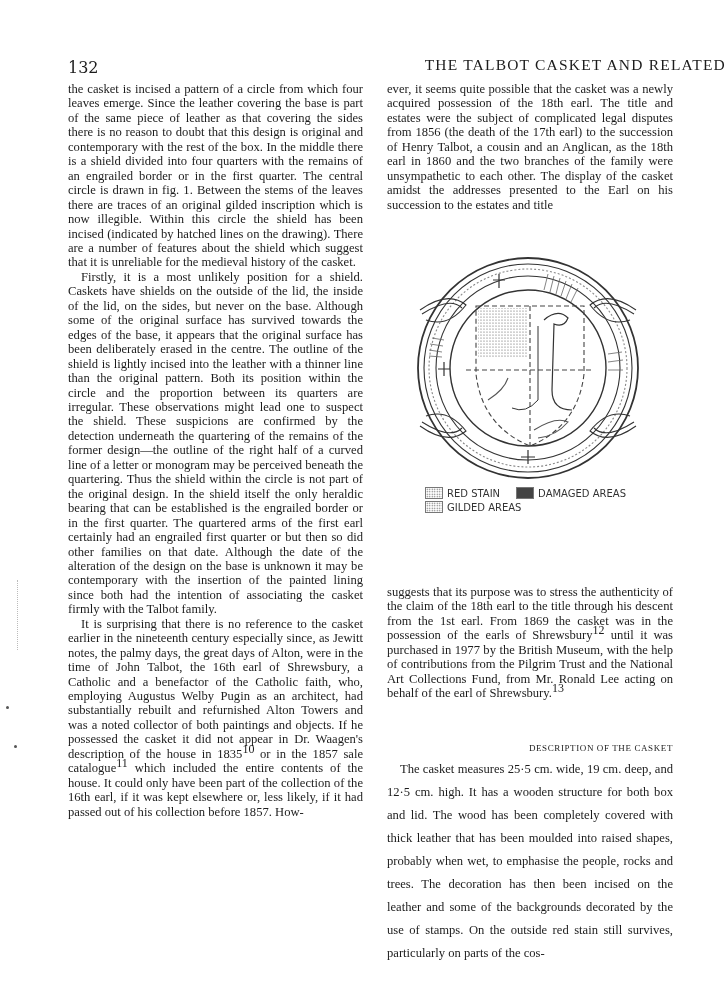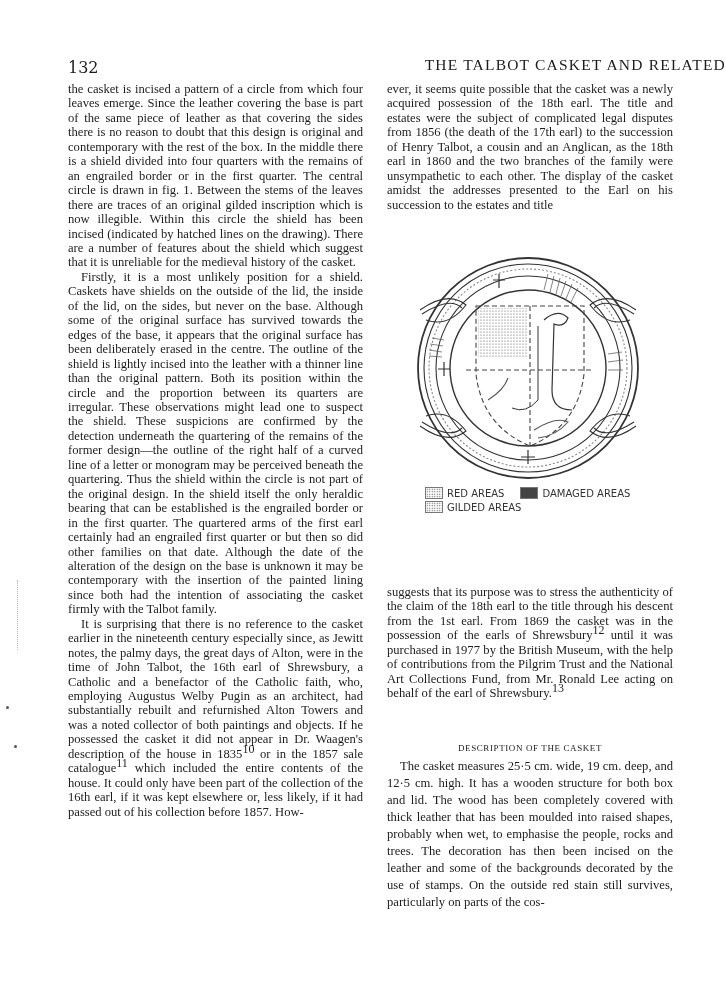--- a/index.html
+++ b/index.html
@@ -21,24 +21,24 @@
   .legend-item { display: flex; align-items: center; margin-right: 16px; }
   .swatch { width: 16px; height: 10px; border: 1px solid #777; margin-right: 4px;
             background-image: radial-gradient(#666 0.6px, transparent 0.9px); background-size: 2.5px 2.5px; }
   .swatch.dark { background-color: #bbb; background-image: radial-gradient(#444 0.8px, transparent 1px); background-size: 2px 2px; }
   .caption { position: absolute; left: 395px; top: 526px; width: 280px; text-align: center;
              font-family: "Liberation Serif", serif; font-size: 11.2px; line-height: 13px; }
   .caption .fig-label { font-variant: small-caps; }
   .col-right-2 { position: absolute; left: 387px; top: 585px; width: 286px;
                  font-family: "Liberation Serif", serif; font-size: 12.6px; line-height: 14.45px; }
   .col-right-2 p { margin: 0; text-align: justify; }
-  .section-heading { position: absolute; left: 387px; top: 743px; width: 286px; text-align: center;
+  .section-heading { position: absolute; left: 387px; top: 743px; width: 286px; text-align: right;
                      font-family: "Liberation Serif", serif; font-size: 9px; letter-spacing: 0.6px; }
   .col-right-3 { position: absolute; left: 387px; top: 758px; width: 286px;
-                 font-family: "Liberation Serif", serif; font-size: 12.6px; line-height: 17px; }
+                 font-family: "Liberation Serif", serif; font-size: 12.6px; line-height: 23px; }
   .col-right-3 p { margin: 0; text-align: justify; text-indent: 13px; }
   .margin-marks { position: absolute; left: 17px; top: 580px; width: 6px; height: 70px;
                   border-left: 1px dotted #bbb; }
   .dot { position: absolute; width: 3px; height: 3px; background: #555; border-radius: 50%; }
 </style>
 </head>
 <body>
 
 <div class="page-number">132</div>
 <div class="running-head">THE TALBOT CASKET AND RELATED</div>
@@ -109,21 +109,21 @@
     <pattern id="stip" width="3" height="3" patternUnits="userSpaceOnUse">
       <circle cx="1" cy="1" r="0.6" fill="#555"></circle>
     </pattern>
   </defs>
 </svg>
 
 <div class="legend">
   <div class="legend-row">
     <div class="legend-item">
       <span class="swatch"></span>
-      <span>RED AREAS</span>
+      <span>RED STAIN</span>
     </div>
     <div class="legend-item">
       <span class="swatch dark"></span>
       <span>DAMAGED AREAS</span>
     </div>
   </div>
   <div class="legend-row">
     <div class="legend-item">
       <span class="swatch"></span>
       <span>GILDED AREAS</span>

